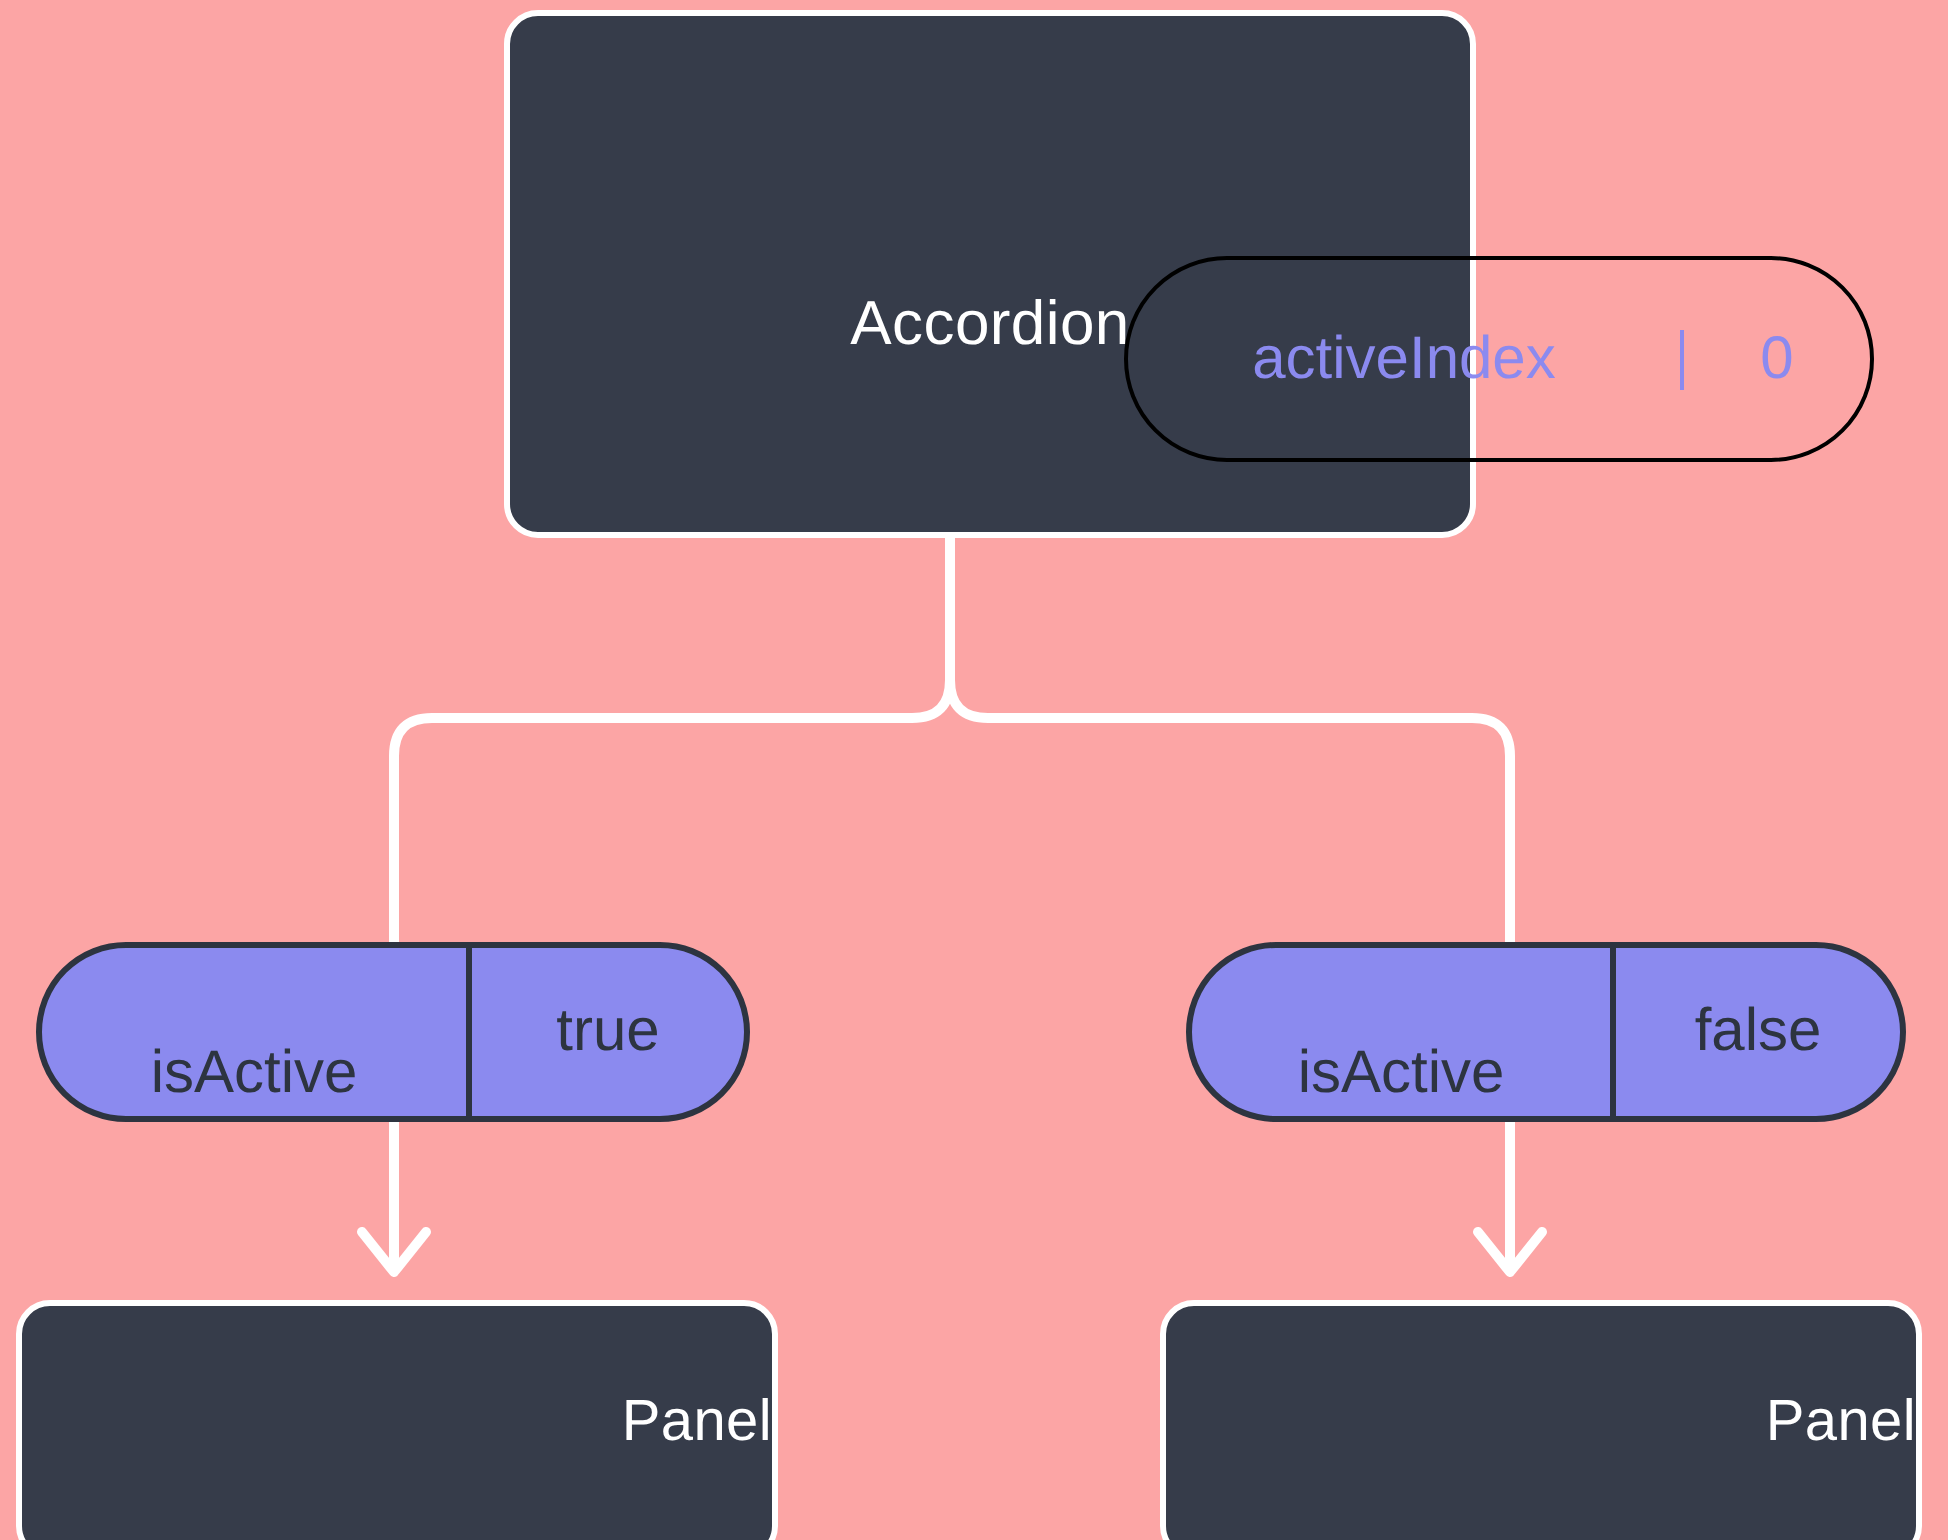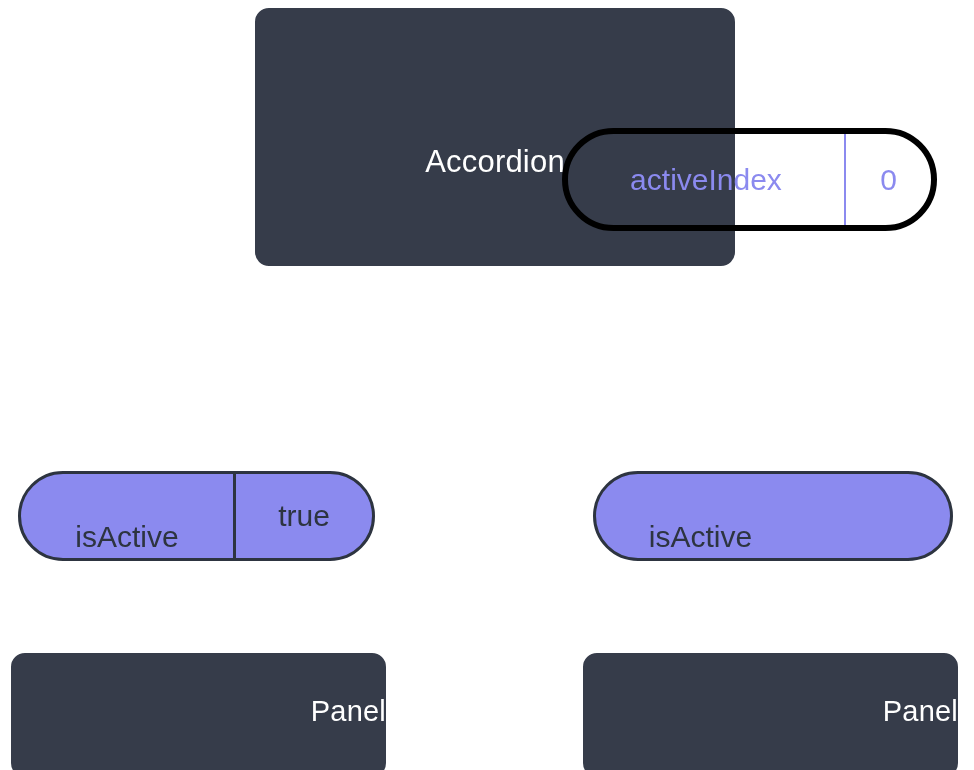--- a/index.html
+++ b/index.html
@@ -10,21 +10,21 @@
     width: 974px;
     height: 770px;
     background: #4a646c;
     font-family: "Liberation Sans", sans-serif;
     overflow: hidden;
   }
   #canvas {
     position: relative;
     width: 974px;
     height: 770px;
-    background: #ffffff;
+    background: #fca5a5;
   }
   #wires {
     position: absolute;
     left: 0;
     top: 0;
     width: 974px;
     height: 770px;
     pointer-events: none;
   }
 
@@ -94,22 +94,23 @@
     line-height: 1;
     white-space: nowrap;
   }
 
   
   .pill.outline {
     left: 307px;
     top: 120px;
     width: 375px;
     height: 103px;
-    border: 6px solid #000000;
+    border: 2px solid #000000;
     background: transparent;
+    align-items: center;
   }
   .pill.outline .pill-key {
     width: 276px;
     color: #8b8aef;
     font-size: 30px;
   }
   .pill.outline .pill-val {
     flex: 1;
     color: #8b8aef;
     font-size: 30px;
@@ -173,20 +174,21 @@
     </div>
   </div>
 
   <div class="pill filled left">
     <span class="pill-key">isActive</span>
     <span class="pill-val">true</span>
   </div>
 
   <div class="pill filled right">
     <span class="pill-key">isActive</span>
+    <span class="pill-val">false</span>
   </div>
 
   <div class="node-box panel left">
     <div class="panel-title">Panel</div>
   </div>
 
   <div class="node-box panel right">
     <div class="panel-title">Panel</div>
   </div>
 

